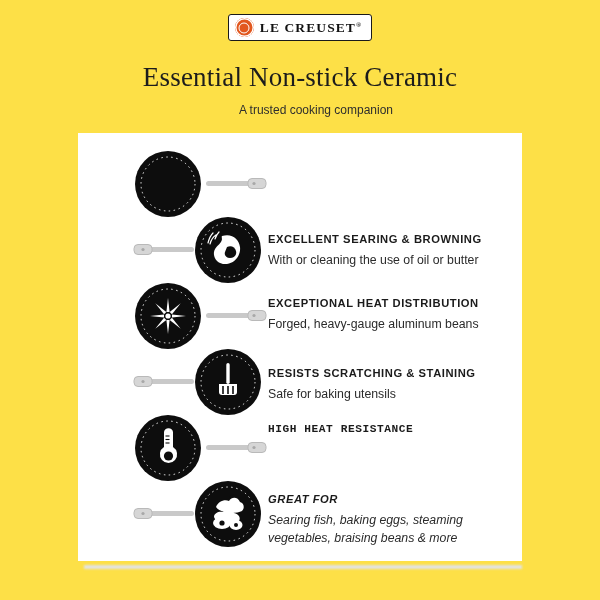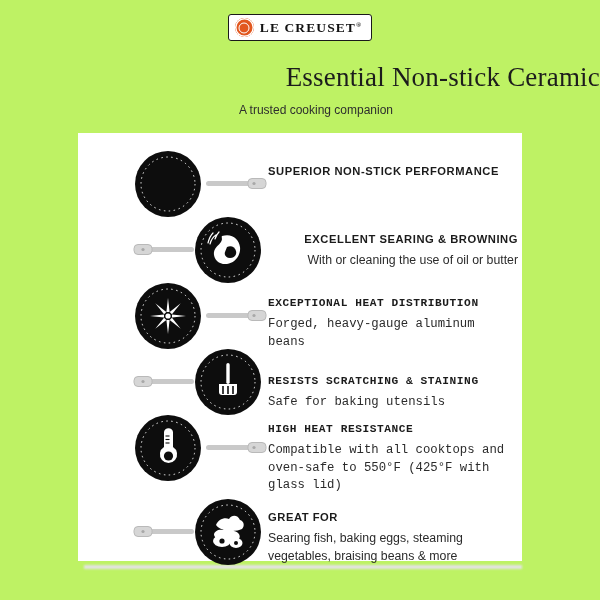--- a/index.html
+++ b/index.html
@@ -10,21 +10,21 @@
     width: 600px;
     height: 600px;
     background: #f2f2f2;
     font-family: "Liberation Sans", sans-serif;
     overflow: hidden;
   }
   .page {
     position: relative;
     width: 600px;
     height: 600px;
-    background: #bef264;
+    background: #fde047;
   }
   
   .logo-wrap {
     position: absolute;
     top: 14px;
     left: 0;
     width: 600px;
     display: flex;
     justify-content: center;
   }
@@ -69,21 +69,21 @@
     font-size: 7px;
     vertical-align: super;
     letter-spacing: 0;
   }
   
   .title {
     position: absolute;
     top: 62px;
     left: 0;
     width: 600px;
-    text-align: right;
+    text-align: center;
     font-family: "Liberation Serif", serif;
     font-size: 27px;
     color: #1c1c1c;
     letter-spacing: 0.2px;
   }
   .subtitle {
     position: absolute;
     top: 103px;
     left: 0;
     width: 600px;
@@ -170,46 +170,45 @@
             <rect x="104" y="30" width="56" height="5" rx="2.5" fill="#c9c9c9"></rect>
             <rect x="146" y="27.5" width="18" height="10" rx="4" fill="#d6d6d6" stroke="#b9b9b9" stroke-width="1"></rect>
             <circle cx="152" cy="32.5" r="1.6" fill="#a8a8a8"></circle>
             <circle cx="66" cy="33" r="33" fill="#0d0d0d"></circle>
             <circle cx="66" cy="33" r="27" fill="none" stroke="#ffffff" stroke-width="1" stroke-dasharray="1.5 3.5" opacity="0.9"></circle>
             <path d="M66 13 a20 20 0 0 0 0 40 a15.5 15.5 0 0 1 0 -40 z" fill="#ffffff"></path>
           </g>
         </svg>
       </div>
       <div class="txt" style="top:14px;">
-        <p class="htitle">SUPERIOR NON-STICK PERFORMANCE</p>
       </div>
     </div>
 
     <div class="row" style="top:84px;">
       <div class="pan" style="left:52px;">
         <svg width="170" height="66" viewBox="0 0 170 66">
           <g>
             <rect x="8" y="30" width="56" height="5" rx="2.5" fill="#c9c9c9"></rect>
             <rect x="4" y="27.5" width="18" height="10" rx="4" fill="#d6d6d6" stroke="#b9b9b9" stroke-width="1"></rect>
             <circle cx="13" cy="32.5" r="1.6" fill="#a8a8a8"></circle>
             <circle cx="98" cy="33" r="33" fill="#0d0d0d"></circle>
             <circle cx="98" cy="33" r="27" fill="none" stroke="#ffffff" stroke-width="1" stroke-dasharray="1.5 3.5" opacity="0.9"></circle>
             <path d="M92 19 c10 -3 17 3 18 11 c1 8 -5 16 -13 17 c-8 1 -14 -5 -13 -12 c1 -5 5 -7 7 -10 c2 -3 0 -5 1 -6 z" fill="#ffffff"></path>
             <path d="M97 30 c4 -2 8 0 9 4 c1 4 -2 7 -6 7 c-4 0 -6 -3 -5 -6 z" fill="#0d0d0d"></path>
             <path d="M86 18 c-3 2 -5 5 -6 9 M83 16 c-3 3 -4 6 -5 10 M89 15 c-2 2 -3 4 -4 7" stroke="#ffffff" stroke-width="1.2" fill="none" stroke-linecap="round"></path>
           </g>
         </svg>
       </div>
-      <div class="txt" style="top:16px;text-align:right;">
+      <div class="txt" style="top:16px;">
         <p class="htitle">EXCELLENT SEARING &amp; BROWNING</p>
         <p class="hbody">With or cleaning the use of oil or butter</p>
       </div>
     </div>
 
-    <div class="row" style="top:150px;font-family:Liberation Mono, monospace;">
+    <div class="row" style="top:150px;">
       <div class="pan" style="left:24px;">
         <svg width="170" height="66" viewBox="0 0 170 66">
           <g>
             <rect x="104" y="30" width="56" height="5" rx="2.5" fill="#c9c9c9"></rect>
             <rect x="146" y="27.5" width="18" height="10" rx="4" fill="#d6d6d6" stroke="#b9b9b9" stroke-width="1"></rect>
             <circle cx="152" cy="32.5" r="1.6" fill="#a8a8a8"></circle>
             <circle cx="66" cy="33" r="33" fill="#0d0d0d"></circle>
             <circle cx="66" cy="33" r="27" fill="none" stroke="#ffffff" stroke-width="1" stroke-dasharray="1.5 3.5" opacity="0.9"></circle>
             <g fill="#ffffff">
               <g transform="translate(66,33)">
@@ -261,21 +260,21 @@
             <rect x="96.3" y="14" width="3.4" height="21" rx="1.7" fill="#ffffff"></rect>
             <path d="M89 35 h18 v8 a3 3 0 0 1 -3 3 h-12 a3 3 0 0 1 -3 -3 z" fill="#ffffff"></path>
             <g stroke="#0d0d0d" stroke-width="1.6">
               <line x1="93" y1="37" x2="93" y2="45"></line>
               <line x1="98" y1="37" x2="98" y2="45"></line>
               <line x1="103" y1="37" x2="103" y2="45"></line>
             </g>
           </g>
         </svg>
       </div>
-      <div class="txt" style="top:26px;font-family:Liberation Mono, monospace;">
+      <div class="txt" style="top:18px;">
         <p class="htitle">RESISTS SCRATCHING &amp; STAINING</p>
         <p class="hbody">Safe for baking utensils</p>
       </div>
     </div>
 
     <div class="row" style="top:282px;">
       <div class="pan" style="left:24px;">
         <svg width="170" height="66" viewBox="0 0 170 66">
           <g>
             <rect x="104" y="30" width="56" height="5" rx="2.5" fill="#c9c9c9"></rect>
@@ -288,26 +287,24 @@
             <g stroke="#0d0d0d" stroke-width="1.1">
               <line x1="63.5" y1="21" x2="67.5" y2="21"></line>
               <line x1="63.5" y1="24.5" x2="67.5" y2="24.5"></line>
               <line x1="63.5" y1="28" x2="67.5" y2="28"></line>
             </g>
           </g>
         </svg>
       </div>
       <div class="txt" style="top:8px;font-family:Liberation Mono, monospace;">
         <p class="htitle">HIGH HEAT RESISTANCE</p>
-        <p class="hbody" style="white-space:pre-line;">Compatible with all cooktops and
-oven-safe to 550°F (425°F with glass lid)</p>
-      </div>
-    </div>
-
-    <div class="row" style="top:366px;">
+      </div>
+    </div>
+
+    <div class="row" style="top:348px;font-style:italic;">
       <div class="pan" style="left:52px;">
         <svg width="170" height="66" viewBox="0 0 170 66">
           <g>
             <rect x="8" y="30" width="56" height="5" rx="2.5" fill="#c9c9c9"></rect>
             <rect x="4" y="27.5" width="18" height="10" rx="4" fill="#d6d6d6" stroke="#b9b9b9" stroke-width="1"></rect>
             <circle cx="13" cy="32.5" r="1.6" fill="#a8a8a8"></circle>
             <circle cx="98" cy="33" r="33" fill="#0d0d0d"></circle>
             <circle cx="98" cy="33" r="27" fill="none" stroke="#ffffff" stroke-width="1" stroke-dasharray="1.5 3.5" opacity="0.9"></circle>
             <path d="M86 26 c2 -5 8 -8 13 -6 c3 -5 9 -4 11 1 c4 1 5 6 2 9 c-6 3 -21 3 -26 -4 z" fill="#ffffff"></path>
             <path d="M100 17 c1 -3 4 -4 6 -3" stroke="#0d0d0d" stroke-width="1.2" fill="none"></path>

